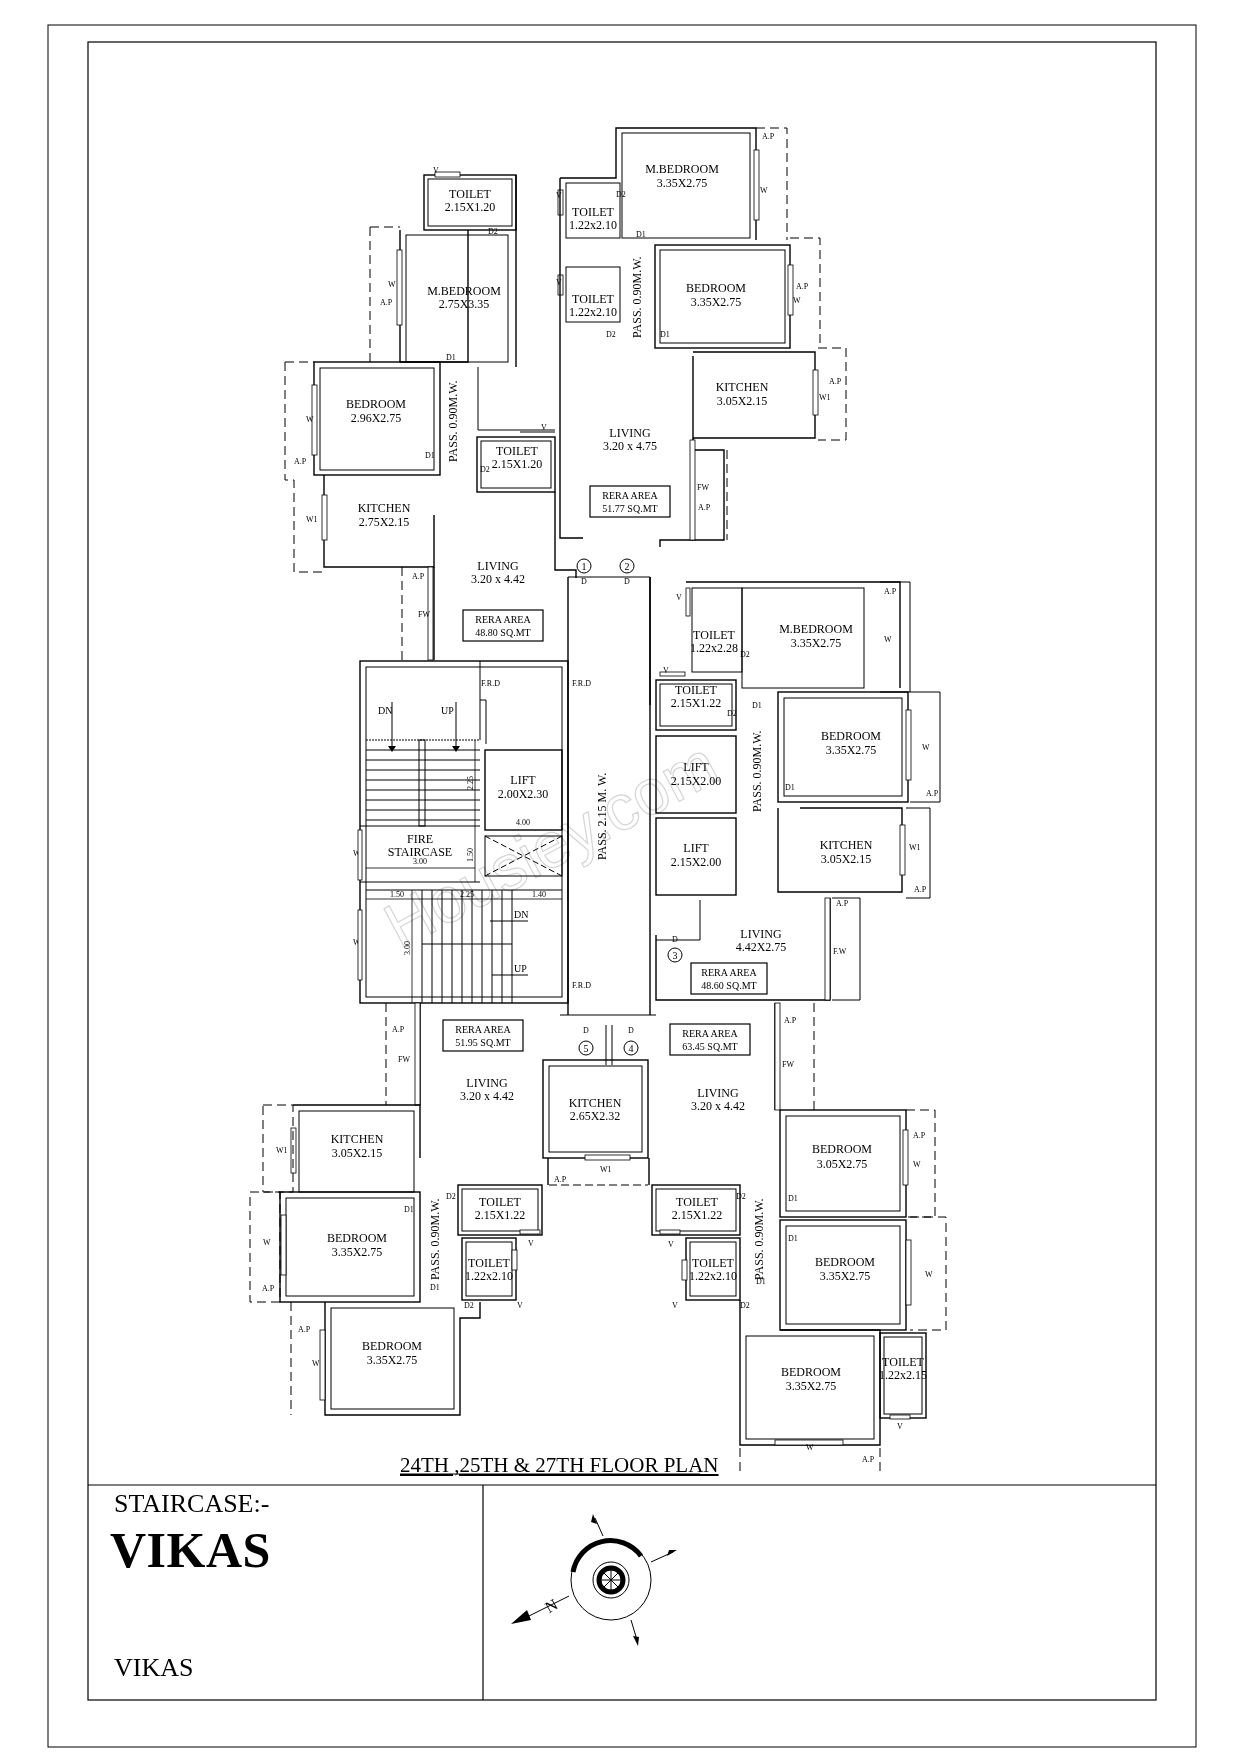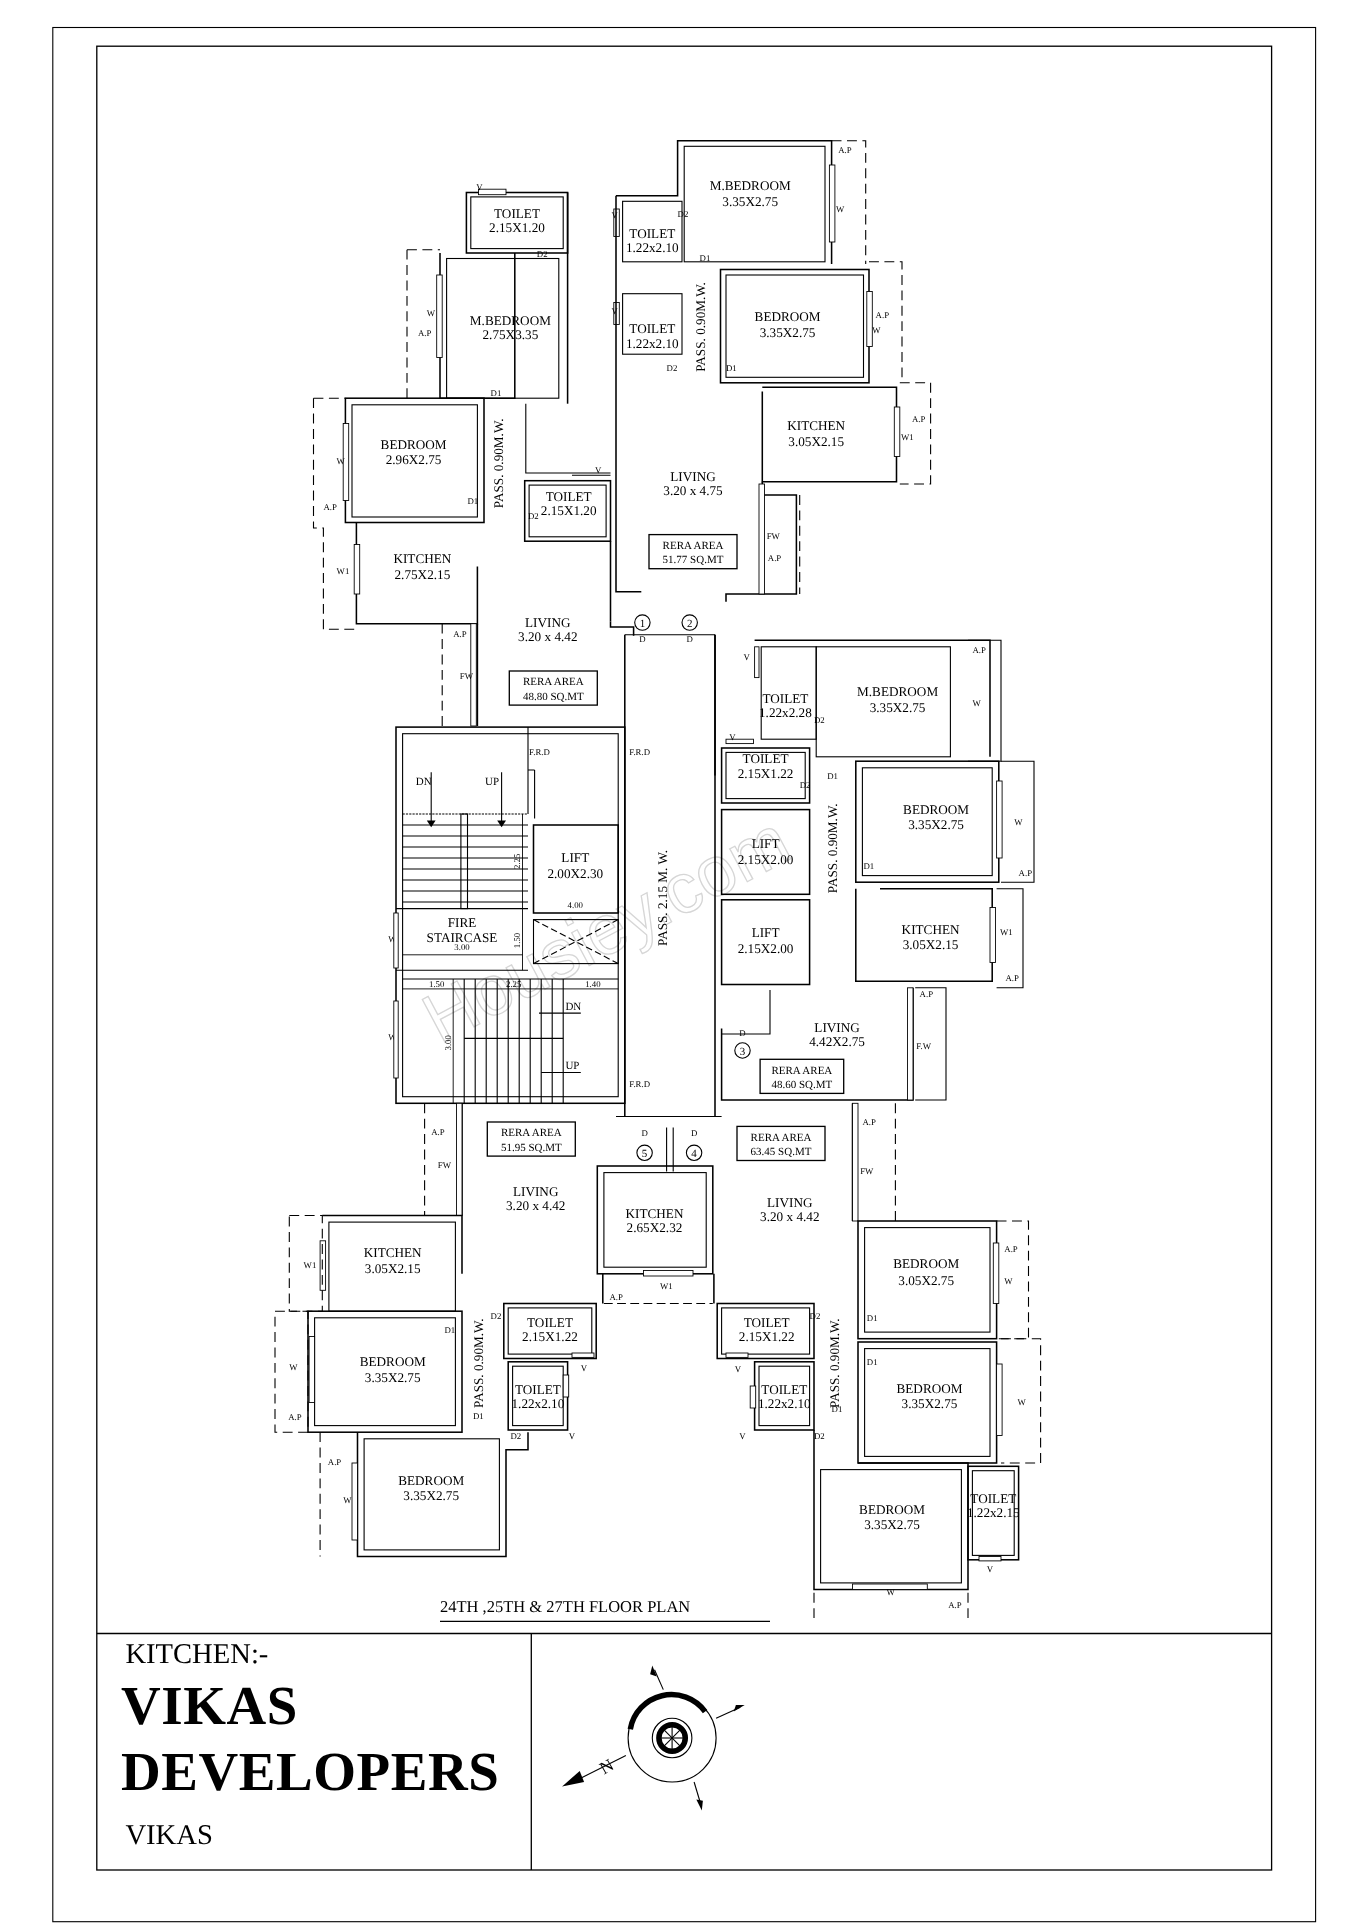--- a/index.html
+++ b/index.html
@@ -20,21 +20,21 @@
   .stair { stroke: #000; stroke-width: 1; }
   .watermark { font-family: "Liberation Sans", "DejaVu Sans", sans-serif; font-size: 64px;
                fill: none; stroke: #d6d6d6; stroke-width: 1.2; }
   #title-block { position: absolute; left: 88px; top: 1485px; width: 1068px; height: 215px; }
   .tb-left { position: absolute; left: 0; top: 0; width: 395px; height: 215px; }
   .builders-label { position: absolute; left: 26px; top: 4px; font-size: 26px; }
   .company { position: absolute; left: 22px; font-size: 50px; font-weight: bold; line-height: 1; letter-spacing: 0.5px; text-align: right; }
   .company.l1 { top: 40px; }
   .company.l2 { top: 100px; }
   .city { position: absolute; left: 26px; top: 168px; font-size: 26px; }
-  .plan-title { position: absolute; left: 400px; top: 1453px; font-size: 15px; white-space: nowrap; }
+  .plan-title { position: absolute; left: 400px; top: 1453px; font-size: 21px; text-decoration: underline; white-space: nowrap; }
 </style>
 </head>
 <body>
 
 <div id="sheet">
 <svg width="1240" height="1755" viewBox="0 0 1240 1755" xmlns="http://www.w3.org/2000/svg">
 
   <rect x="48" y="25" width="1148" height="1722" fill="none" stroke="#000" stroke-width="1"></rect>
   <rect x="88" y="42" width="1068" height="1658" fill="none" stroke="#000" stroke-width="1.2"></rect>
   <line x1="88" y1="1485" x2="1156" y2="1485" stroke="#000" stroke-width="1.2"></line>
@@ -466,18 +466,17 @@
     <path d="M-100 44 L-84 30 L-80 40 Z" fill="#000"></path>
     <text x="-64" y="34" font-size="16" transform="rotate(-30,-64,30)">N</text>
   </g>
 </svg>
 </div>
 
 <div class="plan-title">24TH ,25TH &amp; 27TH FLOOR PLAN</div>
 
 <div id="title-block">
   <div class="tb-left">
-    <div class="builders-label">KITCHEN:-</div>
+    <div class="builders-label">STAIRCASE:-</div>
     <div class="company l1">VIKAS</div>
-    <div class="company l2">DEVELOPERS</div>
     <div class="city">VIKAS</div>
   </div>
 </div>
 
 </body></html>

